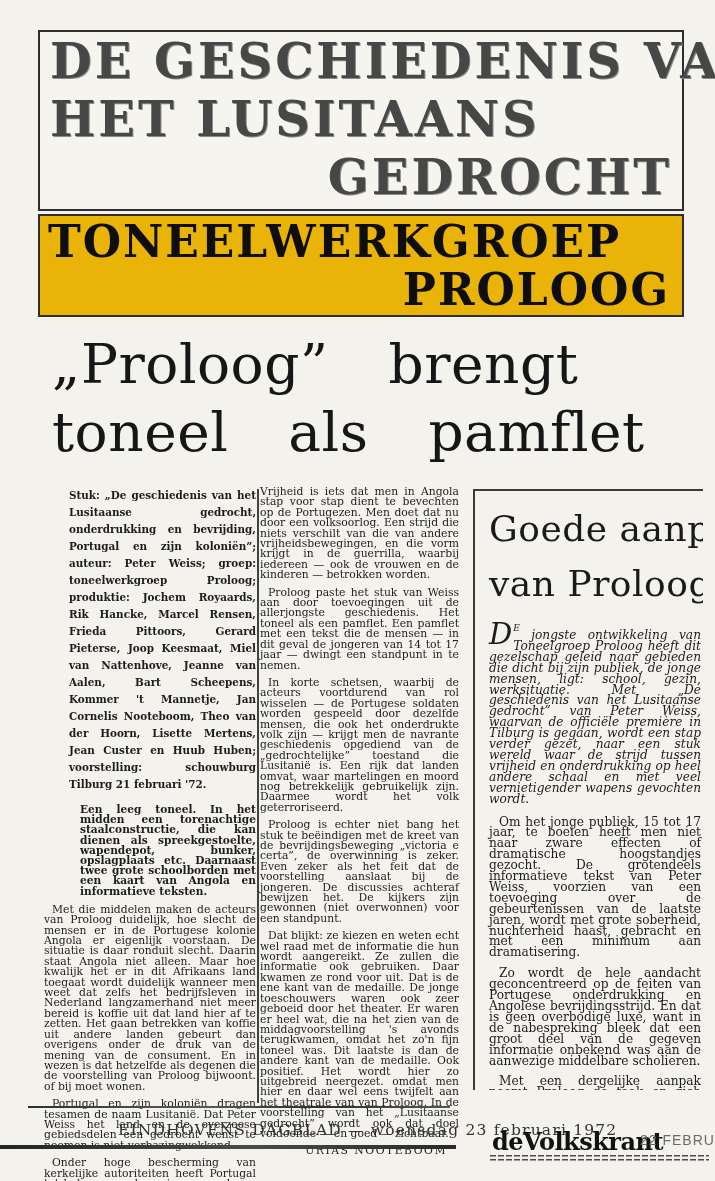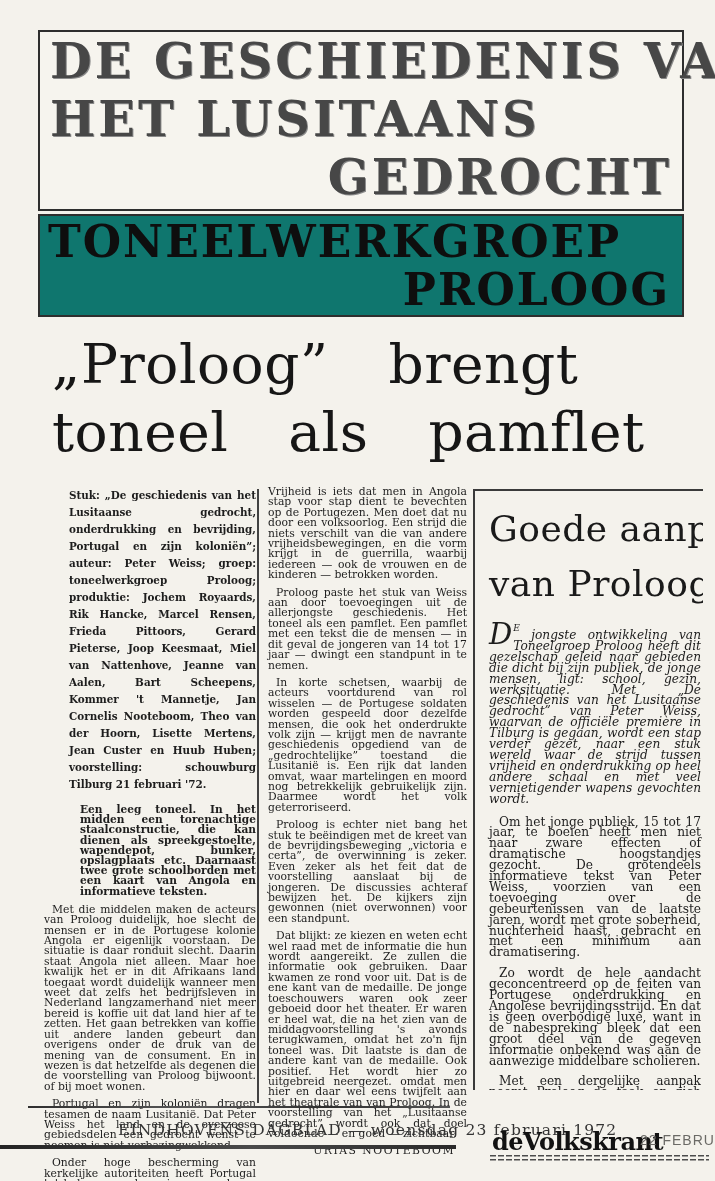--- a/index.html
+++ b/index.html
@@ -18,40 +18,40 @@
     position: absolute; left: 10px; right: 10px;
     font-family: "DejaVu Serif", serif; font-weight: bold;
     font-size: 48px; letter-spacing: 3px; color: #474747;
     text-shadow: 1px 1px 0 #8a8a8a; white-space: nowrap;
   }
   .stencil.l1 { top: 1px; }
   .stencil.l2 { top: 59px; }
   .stencil.l3 { top: 117px; text-align: right; }
   .box2 {
     position: absolute; left: 38px; top: 214px; width: 646px; height: 103px;
-    border: 2px solid #2e2e2e; background: #0f766e;
+    border: 2px solid #2e2e2e; background: #eab308;
   }
   .stencil2 {
     position: absolute; left: 8px; right: 12px;
     font-family: "DejaVu Serif", serif; font-weight: bold;
     font-size: 44px; letter-spacing: 2px; color: #0e0e0e; white-space: nowrap;
   }
   .stencil2.s1 { top: 0px; }
   .stencil2.s2 { top: 48px; text-align: right; }
   
   .headline {
     position: absolute; left: 52px; top: 330px; width: 630px;
     font-size: 55px; line-height: 68px; font-weight: normal;
     color: #161616; word-spacing: 42px; letter-spacing: 0.5px;
   }
   .headline span { display: block; }
   
   .col { position: absolute; top: 487px; text-align: justify; }
   .col1 { left: 44px;  width: 212px; }
-  .col2 { left: 268px; width: 199px; }
+  .col2 { left: 260px; width: 199px; }
   .col p { font-size: 10.8px; line-height: 10.4px; margin-bottom: 7px; text-indent: 8px; }
   .col .credits {
     font-weight: bold; font-size: 10.4px; line-height: 17px;
     margin: 0 0 11px 25px; text-indent: 0;
   }
   .col .lead { font-weight: bold; font-size: 10.6px; line-height: 10.2px; text-indent: 0; margin-bottom: 9px; margin-left: 36px; }
   .col2 .plist p:first-child { text-indent: 0; }
   .byline {
     text-align: right; font-size: 12px; letter-spacing: 1.5px;
     padding-right: 12px; margin-top: 2px; color: #222;

